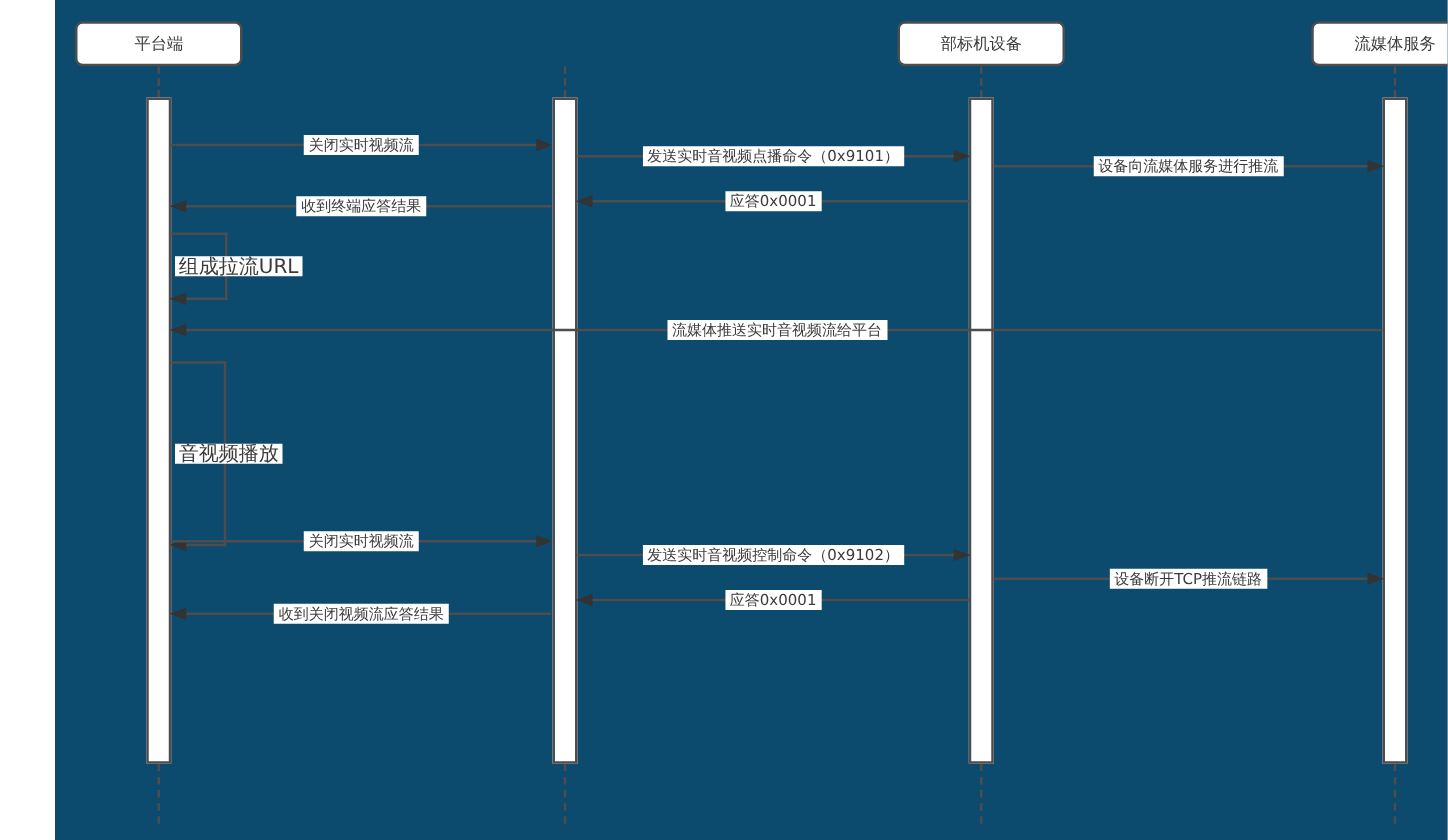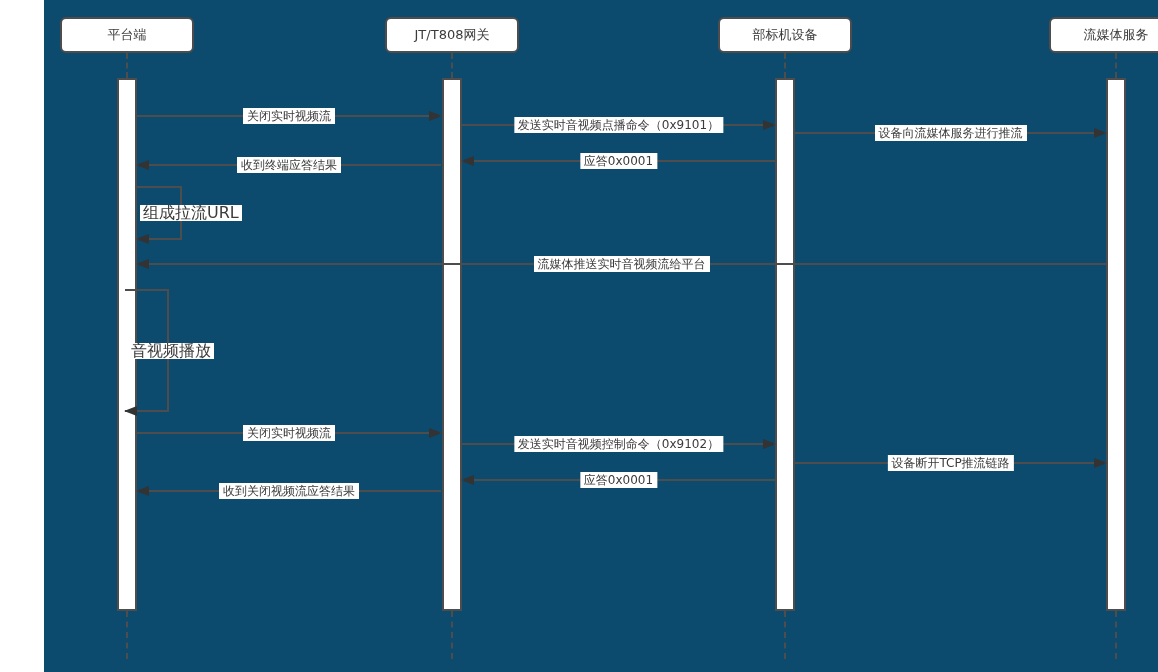--- a/index.html
+++ b/index.html
@@ -133,23 +133,20 @@
   <div class="dash-v dash-bottom" style="left:1071px"></div>
 
   <div class="activation" style="left:73px"></div>
   <div class="activation" style="left:398px"></div>
   <div class="activation" style="left:731px"></div>
   <div class="activation" style="left:1062px"></div>
 
   <div class="actor-box" style="left:16px">
     <span>平台端</span>
   </div>
-  <div class="actor-box" style="left:341px">
-    <span>JT/T808网关</span>
-  </div>
   <div class="actor-box" style="left:1005px">
     <span>流媒体服务</span>
   </div>
   <div class="actor-box" style="left:674px">
     <span>部标机设备</span>
   </div>
 
   <div class="message" style="left:93px; top:115px; width:304px">
     <div class="arrow right"></div>
     <span class="msg-label">关闭实时视频流</span>
@@ -178,21 +175,21 @@
   <div class="self-loop" style="left:93px; top:186px; width:45px; height:54px">
     <div class="arrow left"></div>
     <span class="loop-label">组成拉流URL</span>
   </div>
 
   <div class="message" style="left:93px; top:263px; width:969px">
     <div class="arrow left"></div>
     <span class="msg-label">流媒体推送实时音视频流给平台</span>
   </div>
 
-  <div class="self-loop" style="left:81px; top:289px; width:44px; height:123px">
+  <div class="self-loop" style="left:93px; top:289px; width:44px; height:148px">
     <div class="arrow left"></div>
     <span class="loop-label">音视频播放</span>
   </div>
 
   <div class="message" style="left:93px; top:432px; width:304px">
     <div class="arrow right"></div>
     <span class="msg-label">关闭实时视频流</span>
   </div>
 
   <div class="message" style="left:418px; top:443px; width:313px">

